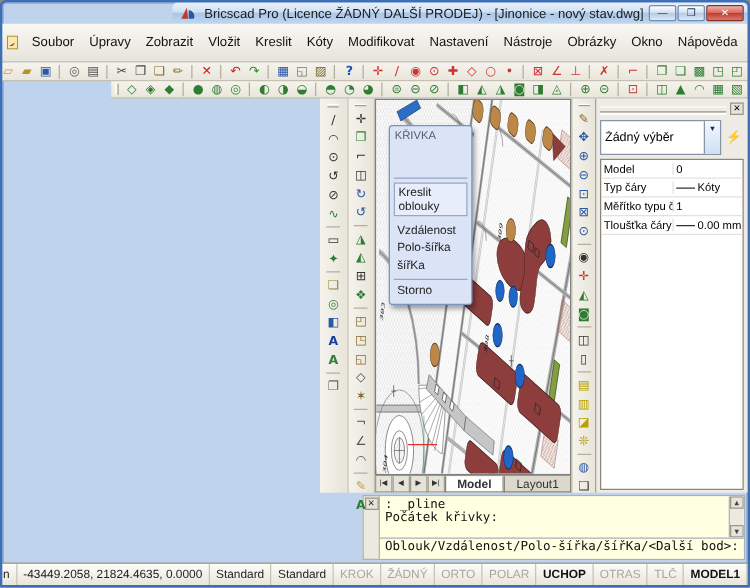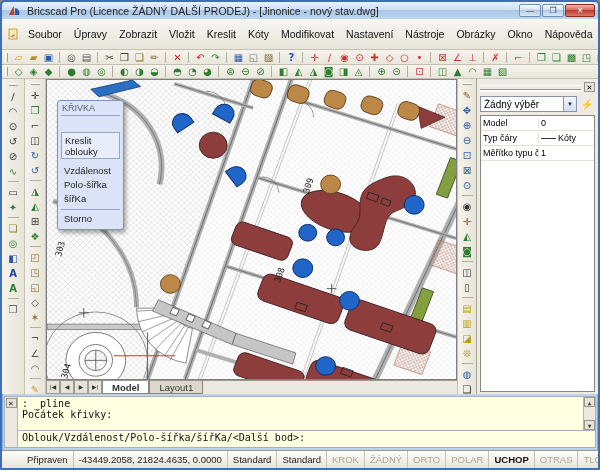--- a/index.html
+++ b/index.html
@@ -1,19 +1,19 @@
 <!DOCTYPE html>
 <html><head>
 <meta charset="utf-8">
 <style>
   * { margin:0; padding:0; box-sizing:border-box; }
   html,body { width:600px; height:470px; font-family:"Liberation Sans", sans-serif; background:#888; }
   .window { width:600px; height:470px; border:2px solid #3e6fb5; border-radius:5px 5px 2px 2px;
             background:#bfd4ec; display:flex; flex-direction:column; overflow:hidden;
-            box-shadow: inset 0 0 0 1px #86aedb; }
+            box-shadow: inset 0 0 0 1px #86aedb; align-items: flex-end; }
   
   .titlebar { height:17px; display:flex; align-items:center; gap:4px; padding:0 3px;
     background:linear-gradient(180deg,#e8f1fb 0%,#cfe0f3 45%,#a9c7e8 50%,#bfd6ee 100%);
     border-radius:4px 4px 0 0; flex:0 0 auto; }
   .title-text { font-size:10.5px; color:#1c1c1c; white-space:nowrap; overflow:hidden; flex:1; }
   .wbtns { display:flex; gap:1px; }
   .wbtn { width:22px; height:13px; font-size:8px; line-height:12px; text-align:center; color:#204060;
     background:linear-gradient(180deg,#fdfeff,#cfdded 50%,#b5c9e2 50%,#dce9f7);
     border:1px solid #6d8fb8; border-radius:2px; }
   .wbtn.close { width:30px; color:#fff; background:linear-gradient(180deg,#f2b0a4,#d4675a 50%,#bc3c2e 50%,#d8796c); border-color:#8c2c20; }
@@ -47,21 +47,21 @@
   .canvas { position:relative; flex:1 1 auto; background:#fff; border:1px solid #808080; overflow:hidden; }
   .canvas svg { position:absolute; inset:0; width:100%; height:100%; }
   
   .pmenu { position:absolute; left:10px; top:20px; width:67px; background:#dbe4f7;
     border:1px solid #7d93c0; border-radius:3px; box-shadow:2px 3px 4px rgba(0,0,0,.35);
     font-size:9.5px; color:#222; padding:2px 3px 3px; }
   .pmenu-title { color:#55606e; font-size:9px; padding:0 1px 2px; }
   .pm-item { padding:1.5px 3px; background:transparent; }
   .pm-item.boxed { border:1px solid #98a6c6; background:#e7edfb; margin-bottom:4px; }
   .pm-item.sepline { border-top:1px solid #98a6c6; margin-top:4px; padding-top:3px; }
-  .pm-items { border-top:1px solid #98a6c6; padding-top:16px; }
+  .pm-items { border-top:1px solid #98a6c6; padding-top:3px;margin-top:27px; }
   
   .tabrow { height:14px; display:flex; align-items:stretch; background:#ece9e0; border-top:1px solid #9a968a; font-size:9.5px; flex:0 0 auto; }
   .tnav { width:14px; font-size:6px; line-height:12px; text-align:center; color:#333; background:#e6e3da; border:1px solid #a09c8e; border-top:none; }
   .tab { padding:0 9px; display:flex; align-items:center; border:1px solid #8a8678; border-top:none; background:#dcd9cc; color:#333; }
   .tab.active { background:#fff; font-weight:bold; }
   
   .cmdwrap { flex:0 0 auto; margin:2px; display:flex; height:52px; background:#ece9e0; border:1px solid #aab0ba; }
   .cmd-close-strip { width:13px; border-right:1px solid #b8b4a6; display:flex; flex-direction:column; align-items:center; padding-top:1px; }
   .cmd-close { width:11px; height:10px; font-size:7px; line-height:9px; text-align:center; border:1px solid #9a968a; background:#e6e3da; color:#333; }
   .cmd-right { flex:1; display:flex; flex-direction:column; min-width:0; }
@@ -79,21 +79,21 @@
   .seg.grow { flex:1;margin-left:20px; }
   .seg.on { font-weight:bold; color:#111; }
   .seg.off { color:#aaa697; }
   
   .props { width:122px; flex:0 0 auto; background:#eeebe4; border-left:1px solid #a5a195; display:flex; flex-direction:column; padding:2px 3px; }
   .props-head { height:11px; display:flex; align-items:center; gap:3px; }
   .props-grip { flex:1; height:5px; border-top:1px solid #fff; border-bottom:1px solid #9a968a; margin-top:2px;
     box-shadow:0 2px 0 #fff; }
   .props-close { width:11px; height:10px; font-size:7px; line-height:9px; text-align:center; border:1px solid #9a968a; background:#e6e3da; }
   .selrow { display:flex; align-items:center; gap:3px; margin:4px 0 3px; }
-  .selbox { flex:1; height:16px; display:flex; align-items:center; background:#fff; border:1px solid #8a94a8; font-size:10px; }
+  .selbox { flex:1; height:28px; display:flex; align-items:center; background:#fff; border:1px solid #8a94a8; font-size:10px; }
   .selbox .val { flex:1; padding:0 3px; white-space:nowrap; overflow:hidden; }
   .selarrow { width:13px; height:100%; font-size:6px; line-height:14px; text-align:center; color:#224;
     background:linear-gradient(180deg,#f4f8fe,#cfdff2); border-left:1px solid #8a94a8; }
   .qsicon { width:15px; height:15px; font-size:10px; line-height:15px; text-align:center; color:#caa23a; }
   .pgrid { flex:1; background:#fff; border:1px solid #8a8678; font-size:9.5px; overflow:hidden; display:flex; flex-direction:column; }
   .psect { height:15px; display:flex; align-items:center; background:#f0efe9; border-bottom:1px solid #d5d2c8; font-weight:bold; padding:0 2px; gap:3px; }
   .cbox { width:8px; height:8px; border:1px solid #888; font-size:7px; line-height:6px; text-align:center; background:#fff; color:#333; }
   .prow { height:15px; display:flex; align-items:center; border-bottom:1px solid #e4e2da; }
   .plabel { width:58px; padding:0 2px; border-right:1px solid #e4e2da; white-space:nowrap; overflow:hidden; font-size:9px; }
   .pval { flex:1; padding:0 2px; display:flex; align-items:center; gap:2px; white-space:nowrap; overflow:hidden; font-size:9px; }
@@ -503,20 +503,27 @@
                 <i class="lsample"></i>
                 <span>Kóty</span>
               </span>
             </div>
             <div class="prow">
               <span class="plabel">Měřítko typu čáry</span>
               <span class="pval">
                 <span>1</span>
               </span>
             </div>
+            <div class="prow has-line">
+              <span class="plabel">Tloušťka čáry</span>
+              <span class="pval">
+                <i class="lsample"></i>
+                <span>0.00 mm</span>
+              </span>
+            </div>
           </span>
         <div class="pfill"></div>
       </div>
     </div>
   </div>
 
   <div class="cmdwrap">
     <div class="cmd-close-strip">
       <span class="cmd-close">✕</span>
     </div>

